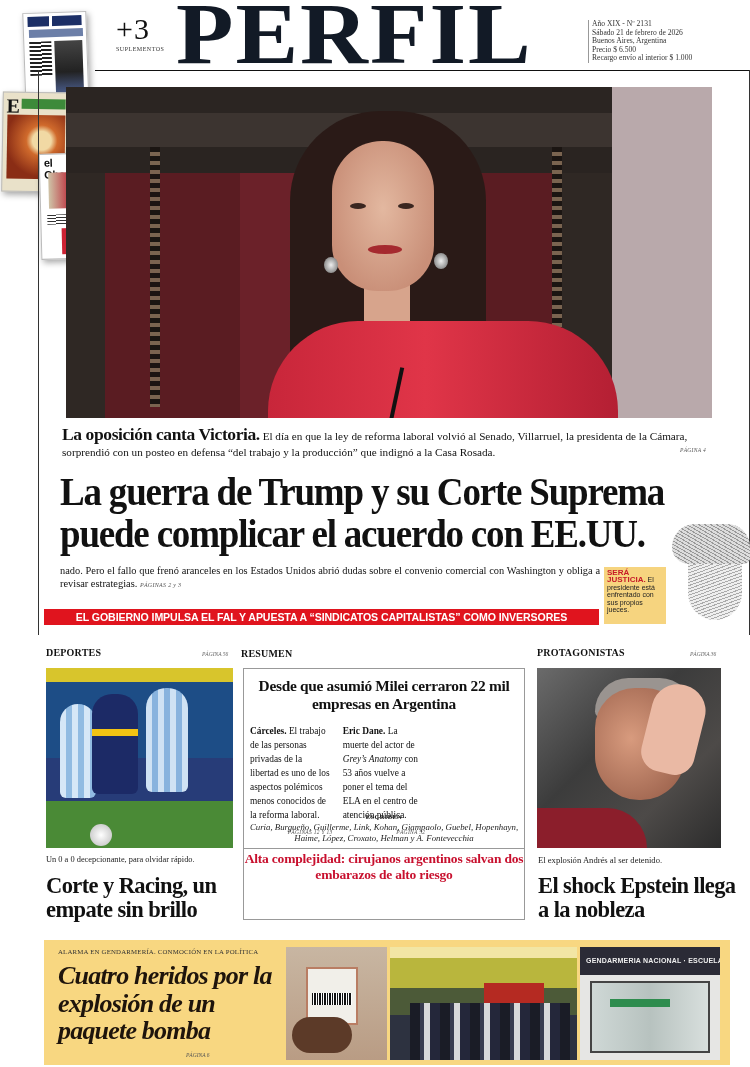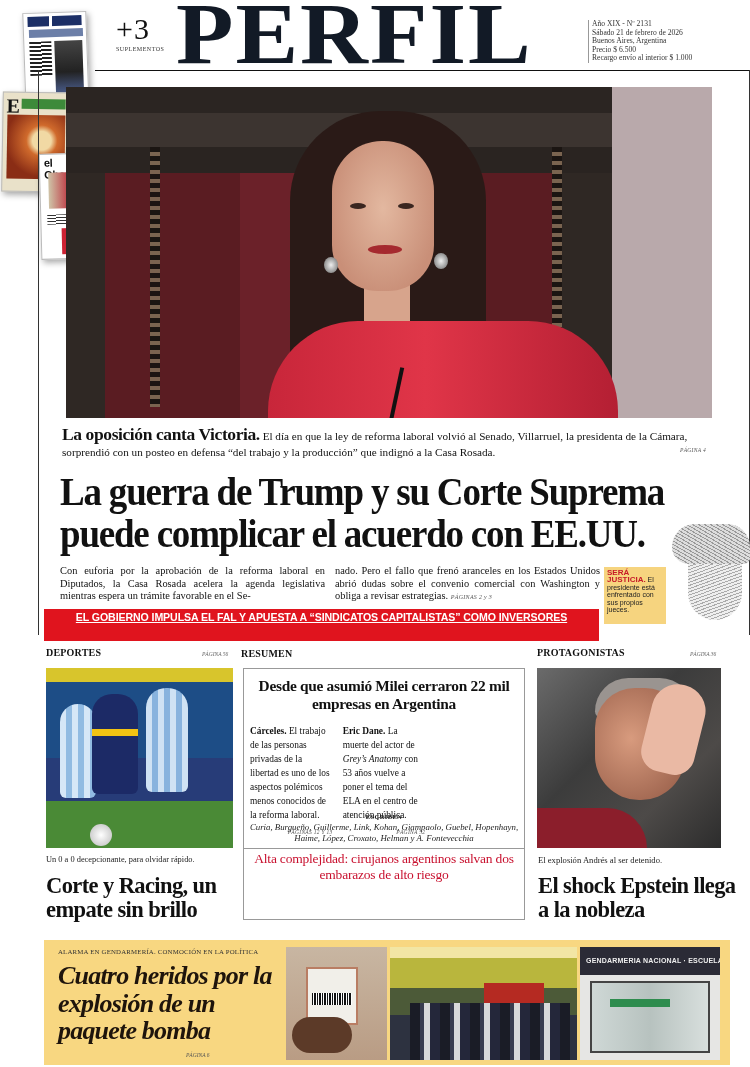--- a/index.html
+++ b/index.html
@@ -62,21 +62,21 @@
   .trump-sketch .hair { position: absolute; left: 10px; top: 4px; width: 78px; height: 40px; border-radius: 40px 40px 10px 30px; background: repeating-linear-gradient(30deg,#ddd 0 2px,#999 2px 3px); }
   .trump-sketch .head { position: absolute; left: 26px; top: 26px; width: 54px; height: 74px; border-radius: 20px 20px 30px 30px; background: repeating-linear-gradient(-20deg,#eee 0 2px,#aaa 2px 3px); }
 
   .body-cols { position: absolute; left: 60px; top: 565px; width: 540px; font-size: 10.4px; line-height: 12.7px; display: flex; gap: 10px; text-align: justify; }
   .body-cols p { flex: 1; }
   .body-cols .page-ref { font-size: 6px; }
 
   .sera-box { position: absolute; left: 604px; top: 567px; width: 62px; height: 57px; background: #f6d47f; padding: 2px 3px; font-family: "Liberation Sans", sans-serif; font-size: 7px; line-height: 7.4px; color: #222; }
   .sera-box b { color: #c61a28; font-size: 8px; }
 
-  .red-banner { position: absolute; left: 44px; top: 609px; width: 555px; height: 32px; background: #e0141e; color: #fff; font-family: "Liberation Sans", sans-serif; font-weight: bold; font-size: 10.6px; line-height: 16px; text-align: center; letter-spacing: -0.1px; text-decoration: underline; }
+  .red-banner { position: absolute; left: 44px; top: 609px; width: 555px; height: 16px; background: #e0141e; color: #fff; font-family: "Liberation Sans", sans-serif; font-weight: bold; font-size: 10.6px; line-height: 16px; text-align: center; letter-spacing: -0.1px; }
 
   
   .sec-head { position: absolute; font-weight: bold; font-size: 10px; letter-spacing: .2px; }
   .sec-page { position: absolute; font-size: 5.5px; font-style: italic; color: #666; }
 
   .dep-photo { position: absolute; left: 46px; top: 668px; width: 187px; height: 180px; overflow: hidden;
     background: linear-gradient(#d8c52c 0 8%, #1d4d86 8% 50%, #273c78 50% 74%, #4a8a36 74% 100%); }
   .dep-photo .p1 { position: absolute; left: 46px; top: 26px; width: 46px; height: 100px; border-radius: 20px 20px 6px 6px; background: linear-gradient(#1c2a66 0 35%, #f2c313 35% 42%, #1c2a66 42% 100%); }
   .dep-photo .p2 { position: absolute; left: 100px; top: 20px; width: 42px; height: 104px; border-radius: 20px 20px 6px 6px; background: repeating-linear-gradient(90deg,#cfe2f4 0 6px,#88b3de 6px 12px); }
   .dep-photo .p3 { position: absolute; left: 14px; top: 36px; width: 36px; height: 94px; border-radius: 18px 18px 6px 6px; background: repeating-linear-gradient(90deg,#d6e7f7 0 6px,#91bbe2 6px 12px); }
@@ -85,21 +85,21 @@
   .dep-headline { position: absolute; left: 46px; top: 874px; width: 200px; font-weight: bold; font-size: 22.5px; line-height: 24px; letter-spacing: -0.6px; }
 
   .res-box { position: absolute; left: 243px; top: 668px; width: 282px; height: 252px; border: 1px solid #999; }
   .res-title { position: absolute; left: 0; top: 8px; width: 100%; text-align: center; font-weight: bold; font-size: 15.4px; line-height: 18px; letter-spacing: -0.3px; }
   .res-grid { position: absolute; left: 6px; top: 55px; width: 268px; display: grid; grid-template-columns: 1fr 1fr 1fr; column-gap: 10px; row-gap: 8px; font-size: 9.4px; line-height: 14px; }
   .res-grid b { font-weight: bold; }
   .res-grid .page-ref { float: right; margin-top: 3px; }
   .res-escriben { position: absolute; left: 0; top: 144px; width: 100%; text-align: center; font-size: 6.5px; font-weight: bold; letter-spacing: .4px; }
   .res-authors { position: absolute; left: 4px; top: 153px; width: 272px; text-align: center; font-size: 8.8px; line-height: 10.6px; font-style: italic; color: #222; }
   .res-divider { position: absolute; left: 0; top: 179px; width: 100%; height: 1px; background: #999; }
-  .res-red { position: absolute; left: 0; top: 182px; width: 100%; text-align: center; color: #c8102e; font-weight: normal; font-size: 13.5px; line-height: 16px; letter-spacing: -0.2px; }
+  .res-red { position: absolute; left: 0; top: 182px; width: 100%; text-align: center; color: #c8102e; font-weight: bold; font-size: 13.5px; line-height: 16px; letter-spacing: -0.2px; }
 
   .pro-photo { position: absolute; left: 537px; top: 668px; width: 184px; height: 180px; overflow: hidden;
     background: linear-gradient(135deg, #6b6b6b, #3c3c3c 40%, #4d4a48 70%, #2c2c2c); }
   .pro-photo .face { position: absolute; left: 58px; top: 20px; width: 90px; height: 112px; border-radius: 40px 40px 44px 44px; background: radial-gradient(ellipse at 40% 45%, #d89b7e, #a06650 80%); }
   .pro-photo .hair { position: absolute; left: 58px; top: 10px; width: 98px; height: 40px; border-radius: 50px 50px 10px 10px; background: #9a9490; }
   .pro-photo .hand { position: absolute; left: 110px; top: 16px; width: 54px; height: 90px; border-radius: 26px 26px 20px 20px; background: #eab9a4; transform: rotate(14deg); }
   .pro-photo .scarf { position: absolute; left: 0; top: 140px; width: 110px; height: 40px; border-radius: 0 40px 0 0; background: #8b1e2b; }
   .pro-caption { position: absolute; left: 538px; top: 855px; font-size: 8.6px; color: #222; }
   .pro-headline { position: absolute; left: 538px; top: 874px; width: 200px; font-weight: bold; font-size: 22.5px; line-height: 24px; letter-spacing: -0.6px; }
 
@@ -183,21 +183,20 @@
   <div>La guerra de Trump y su Corte Suprema</div>
   <div>puede complicar el acuerdo con EE.UU.</div>
 </div>
 
 <div class="trump-sketch">
   <div class="head"></div>
     <div class="hair"></div>
 </div>
 
 <div class="body-cols">
-  <p>Con euforia por la aprobación de la reforma laboral en Diputados, la Casa Rosada acelera la agenda legislativa mientras espera un trámite favorable en el Se-</p>
   <p><span>nado. Pero el fallo que frenó aranceles en los Estados Unidos abrió dudas sobre el convenio comercial con Washington y obliga a revisar estrategias.</span> <span class="page-ref">PÁGINAS 2 y 3</span></p>
 </div>
 
 <div class="sera-box">
   <b>SERÁ JUSTICIA.</b><span> El presidente está enfrentado con sus propios jueces.</span>
 </div>
 
 <div class="red-banner">EL GOBIERNO IMPULSA EL FAL Y APUESTA A “SINDICATOS CAPITALISTAS” COMO INVERSORES</div>
 
 <div class="sec-head" style="left:46px;top:647px;">DEPORTES</div>

